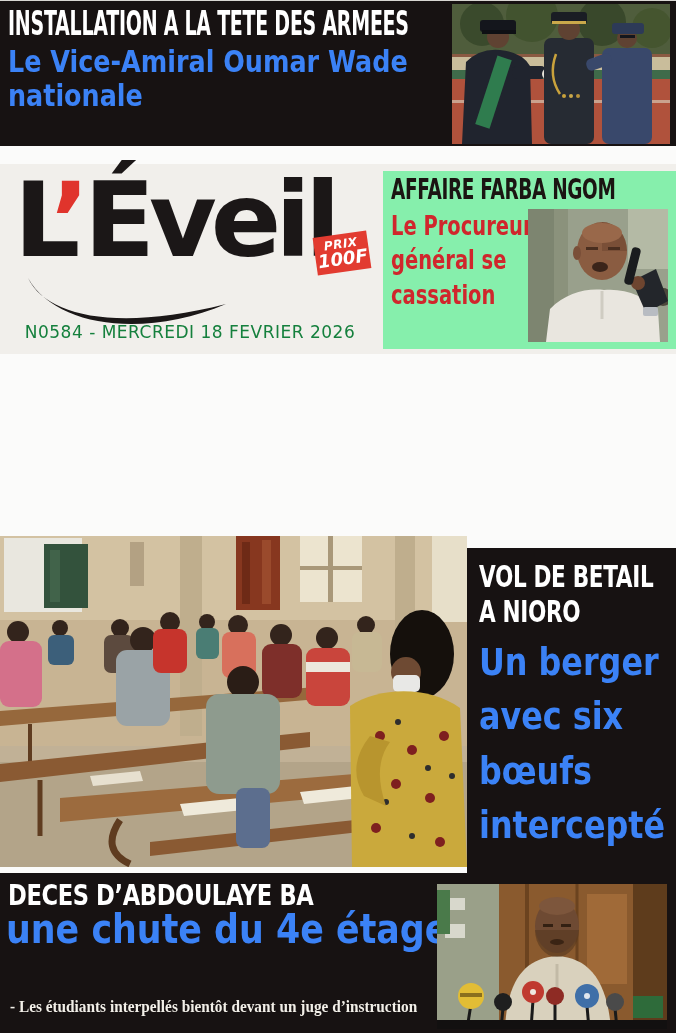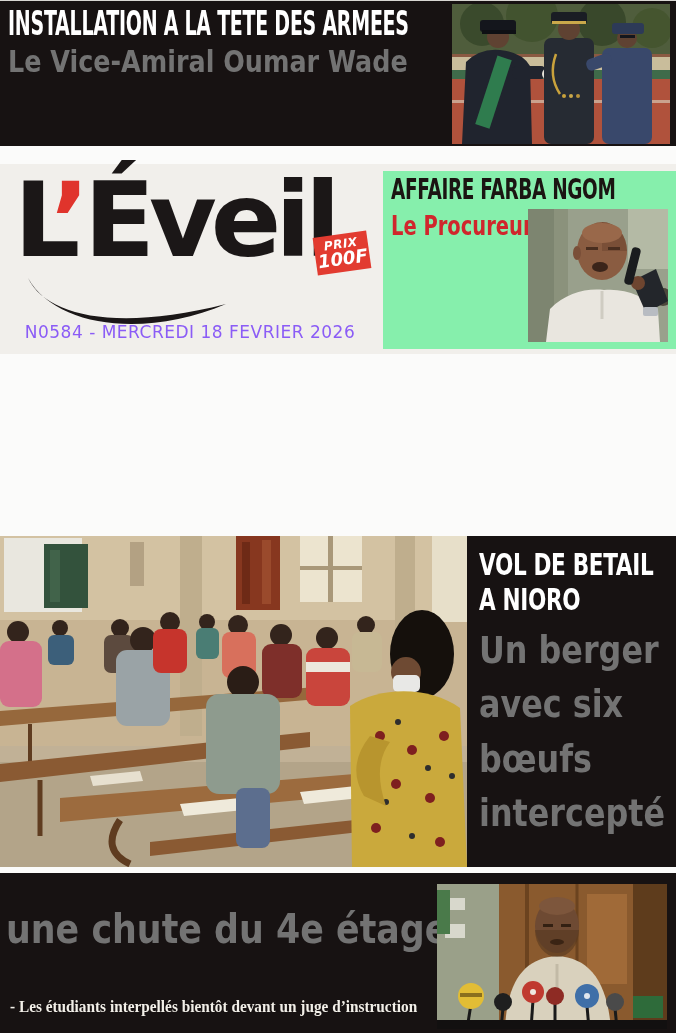--- a/index.html
+++ b/index.html
@@ -6,21 +6,21 @@
   .page{
     position:relative;width:676px;height:1033px;margin:1px auto;
     background:#fbfbfa;overflow:hidden;
     font-family:"DejaVu Sans","Liberation Sans",sans-serif;
   }
   section{position:absolute;left:0;width:676px;}
 
   
   .cond{display:inline-block;transform-origin:0 50%;white-space:nowrap;}
   .kicker{font-weight:bold;color:#fff;letter-spacing:-.5px;line-height:1.05;}
-  .redline{font-weight:bold;color:#737373;}
+  .redline{font-weight:bold;color:#3b82f6;}
 
   
   .top-banner{top:0;height:145px;background:#171212;}
   .top-banner .kicker{position:absolute;left:8px;top:5px;font-size:34px;}
   .top-banner .kicker .cond{transform:scaleX(.56);}
   .top-banner .heads{position:absolute;left:8px;top:43px;font-size:31px;line-height:1.1;}
   .top-banner .heads .cond{transform:scaleX(.82);}
   .photo-frame-top{position:absolute;left:452px;top:3px;width:218px;height:140px;background:#000;}
 
   
@@ -30,40 +30,40 @@
   .logo .apos{color:#e0342c;}
   .logo-swash{position:absolute;left:26px;top:112px;}
   .price-badge{
     position:absolute;left:315px;top:70px;width:54px;height:38px;background:#e23b30;
     transform:rotate(-8deg);color:#fff;font-style:italic;font-weight:bold;
     text-align:center;line-height:1;padding-top:4px;box-sizing:border-box;
   }
   .price-badge .p1{font-size:12px;display:block;letter-spacing:.5px;}
   .price-badge .p2{font-size:18px;display:block;}
   .issue-line{position:absolute;left:0px;top:158px;width:380px;text-align:center;
-    font-size:17px;color:#8b5cf6;letter-spacing:.5px;}
+    font-size:17px;color:#15803d;letter-spacing:.5px;}
 
   .affaire-box{position:absolute;left:383px;top:7px;width:293px;height:178px;background:#86efac;}
   .affaire-box .kicker{position:absolute;left:8px;top:4px;color:#1b1512;font-size:28px;}
   .affaire-box .kicker .cond{transform:scaleX(.66);}
   .affaire-box .heads{position:absolute;left:8px;top:38px;font-size:26px;line-height:1.32;color:#d0262c;font-weight:bold;}
   .affaire-box .heads .cond{transform:scaleX(.75);}
   .photo-frame-farba{position:absolute;left:145px;top:38px;width:140px;height:133px;background:#888;}
 
   
   .lead{top:335px;height:200px;background:#fdfdfc;}
   .lead .kicker{position:absolute;left:3px;top:2px;color:#121111;font-size:37px;}
   .lead .kicker .cond{transform:scaleX(.74);}
   .lead .heads{position:absolute;left:4px;top:40px;font-size:57px;line-height:1.3;letter-spacing:-1px;}
   .lead .heads .cond{transform:scaleX(.84);}
 
   
   .middle{top:535px;height:331px;}
   .photo-frame-class{position:absolute;left:0;top:0;width:467px;height:331px;background:#c8b493;}
-  .sidebar{position:absolute;left:467px;top:0;width:209px;height:331px;background:#171212;box-sizing:border-box;}
+  .sidebar{position:absolute;left:467px;top:12px;width:209px;height:331px;background:#171212;box-sizing:border-box;}
   .sidebar .kicker{position:absolute;left:12px;top:12px;font-size:30px;line-height:1.15;}
   .sidebar .kicker .cond{transform:scaleX(.72);}
   .sidebar .heads{position:absolute;left:12px;top:88px;font-size:37px;line-height:1.47;}
   .sidebar .heads .cond{transform:scaleX(.86);}
 
   
   .bottom-banner{top:872px;height:161px;background:#171212;}
   .bottom-banner .kicker{position:absolute;left:8px;top:7px;font-size:29px;}
   .bottom-banner .kicker .cond{transform:scaleX(.78);}
   .bottom-banner .heads{position:absolute;left:6px;top:34px;font-size:41px;line-height:1.08;}
@@ -77,20 +77,21 @@
 <body>
 
 <div class="page">
 
   <section class="top-banner">
     <div class="kicker">
       <span class="cond">INSTALLATION A LA TETE DES ARMEES</span>
     </div>
     <div class="heads redline">
       <div><span class="cond">Le Vice-Amiral Oumar Wade</span></div>
+      <div><span class="cond">nationale</span></div>
     </div>
     <div class="photo-frame-top">
       <svg width="218" height="140" viewBox="0 0 218 140">
         <rect width="218" height="140" fill="#4f5d3c"></rect>
         <circle cx="30" cy="20" r="22" fill="#3a4a2c"></circle>
           <circle cx="80" cy="12" r="26" fill="#42532f"></circle>
         <circle cx="150" cy="18" r="24" fill="#39482b"></circle>
           <circle cx="200" cy="24" r="20" fill="#45552f"></circle>
         <rect x="0" y="52" width="218" height="15" fill="#c9bd9b"></rect>
         <rect x="0" y="50" width="218" height="3" fill="#8a5a42"></rect>
@@ -134,20 +135,22 @@
       <span class="p2">100F</span>
     </div>
     <div class="issue-line">N0584 - MERCREDI 18 FEVRIER 2026</div>
 
     <div class="affaire-box">
       <div class="kicker">
         <span class="cond">AFFAIRE FARBA NGOM</span>
       </div>
       <div class="heads">
         <div><span class="cond">Le Procureur</span></div>
+        <div><span class="cond">général se</span></div>
+        <div><span class="cond">cassation</span></div>
       </div>
       <div class="photo-frame-farba">
         <svg width="140" height="133" viewBox="0 0 140 133">
           <rect width="140" height="133" fill="#99a08c"></rect>
           <rect x="0" y="0" width="26" height="133" fill="#7d8570"></rect>
           <rect x="26" y="0" width="14" height="133" fill="#8b927c"></rect>
           <rect x="100" y="0" width="40" height="60" fill="#b4baa5"></rect>
           <circle cx="122" cy="78" r="10" fill="#5c5648"></circle>
             <circle cx="135" cy="88" r="9" fill="#4d483c"></circle>
           <ellipse cx="74" cy="42" rx="25" ry="29" fill="#8a5c41"></ellipse>
@@ -264,20 +267,23 @@
       <div class="heads redline">
         <div><span class="cond">Un berger</span></div>
         <div><span class="cond">avec six</span></div>
         <div><span class="cond">bœufs</span></div>
         <div><span class="cond">intercepté</span></div>
       </div>
     </div>
   </section>
 
   <section class="bottom-banner">
+    <div class="kicker">
+      <span class="cond">DECES D’ABDOULAYE BA</span>
+    </div>
     <div class="heads redline">
       <div><span class="cond">une chute du 4e étage</span></div>
     </div>
     <div class="subline">
       <span class="cond">- Les étudiants interpellés bientôt devant un juge d’instruction</span>
     </div>
     <div class="photo-frame-press">
       <svg width="230" height="145" viewBox="0 0 230 145">
         <rect width="230" height="145" fill="#8a5a2e"></rect>
         <rect x="196" y="0" width="34" height="145" fill="#5e3c1c"></rect>

